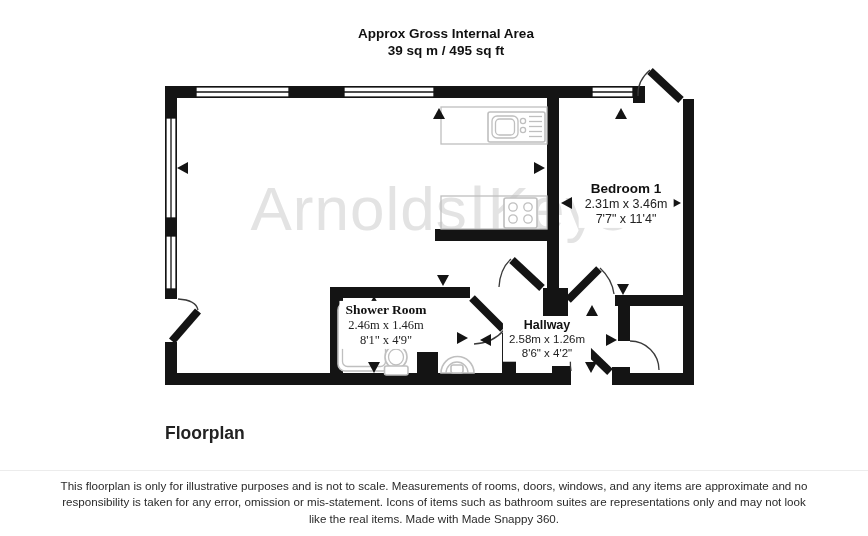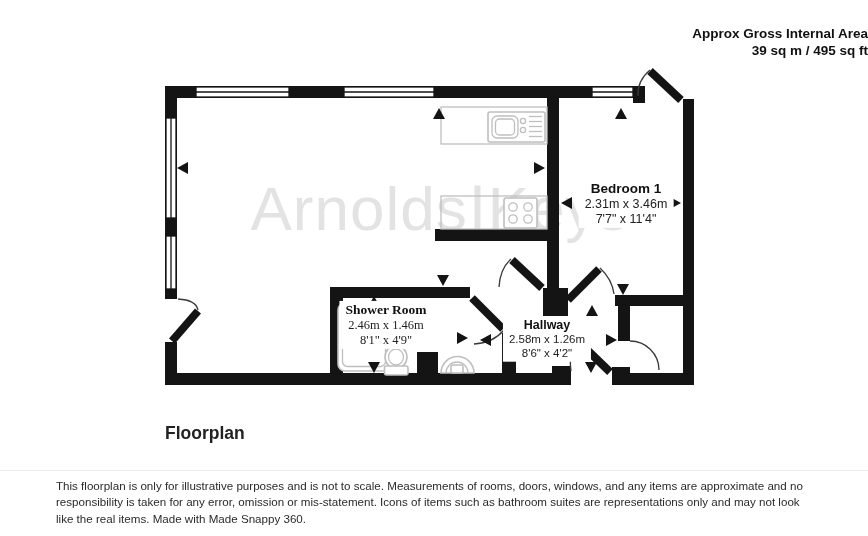--- a/index.html
+++ b/index.html
@@ -5,21 +5,21 @@
   :root{
     --wall:#141414;
     --fixture:#bfbfbf;
     --watermark:#e3e3e3;
   }
   html,body{margin:0;padding:0;background:#fff;}
   .canvas{
     position:relative;width:868px;height:536px;background:#fff;overflow:hidden;
     font-family:"Liberation Sans","DejaVu Sans",sans-serif;color:#1c1c1c;
   }
-  .title-block{position:absolute;top:25px;left:0;right:0;text-align:right;
+  .title-block{position:absolute;top:25px;left:0;right:0;text-align:center;
     font-weight:bold;font-size:13.5px;line-height:1.28;color:#111;z-index:4;padding-left:24px;}
   .watermark{position:absolute;top:208px;left:440px;transform:translate(-50%,-50%);
     display:flex;align-items:center;white-space:nowrap;z-index:1;
     font-size:62px;color:var(--watermark);letter-spacing:1px;}
   .wm-sep{display:inline-block;width:6px;height:46px;background:var(--watermark);margin:0 7px;}
   svg.plan{position:absolute;left:0;top:0;z-index:2;}
   .wall{fill:var(--wall);}
   .win-rect{fill:#fff;stroke:var(--wall);stroke-width:1.3;}
   .win-line{stroke:var(--wall);stroke-width:1.3;}
   .opening{fill:#fff;}
@@ -27,21 +27,21 @@
   .arc{fill:none;stroke:#3a3a3a;stroke-width:1.3;}
   .fixture{fill:#fff;stroke:var(--fixture);stroke-width:1.6;}
   .fixture-thin{fill:none;stroke:var(--fixture);stroke-width:1.3;}
   .arrow{fill:var(--wall);}
   .room-label{position:absolute;transform:translate(-50%,-50%);text-align:center;
     background:#fff;padding:1px 6px;z-index:3;line-height:1.2;white-space:nowrap;}
   .room-name{font-weight:bold;font-size:13.5px;color:#111;}
   .room-dim{font-size:12.5px;color:#222;}
   .caption{position:absolute;left:165px;top:423px;font-size:17.5px;color:#222;z-index:4;font-weight:bold;}
   .footer{position:absolute;left:0;right:0;top:470px;border-top:1px solid #ececec;
-    padding:7px 56px 0;font-size:11.6px;line-height:1.42;color:#2a2a2a;z-index:4;}
+    padding:7px 56px 0;text-align:center;font-size:11.6px;line-height:1.42;color:#2a2a2a;z-index:4;}
 </style>
 </head>
 <body>
 
 <div class="canvas">
 
   <div class="title-block">
     <div>Approx Gross Internal Area</div>
     <div>39 sq m / 495 sq ft</div>
   </div>

